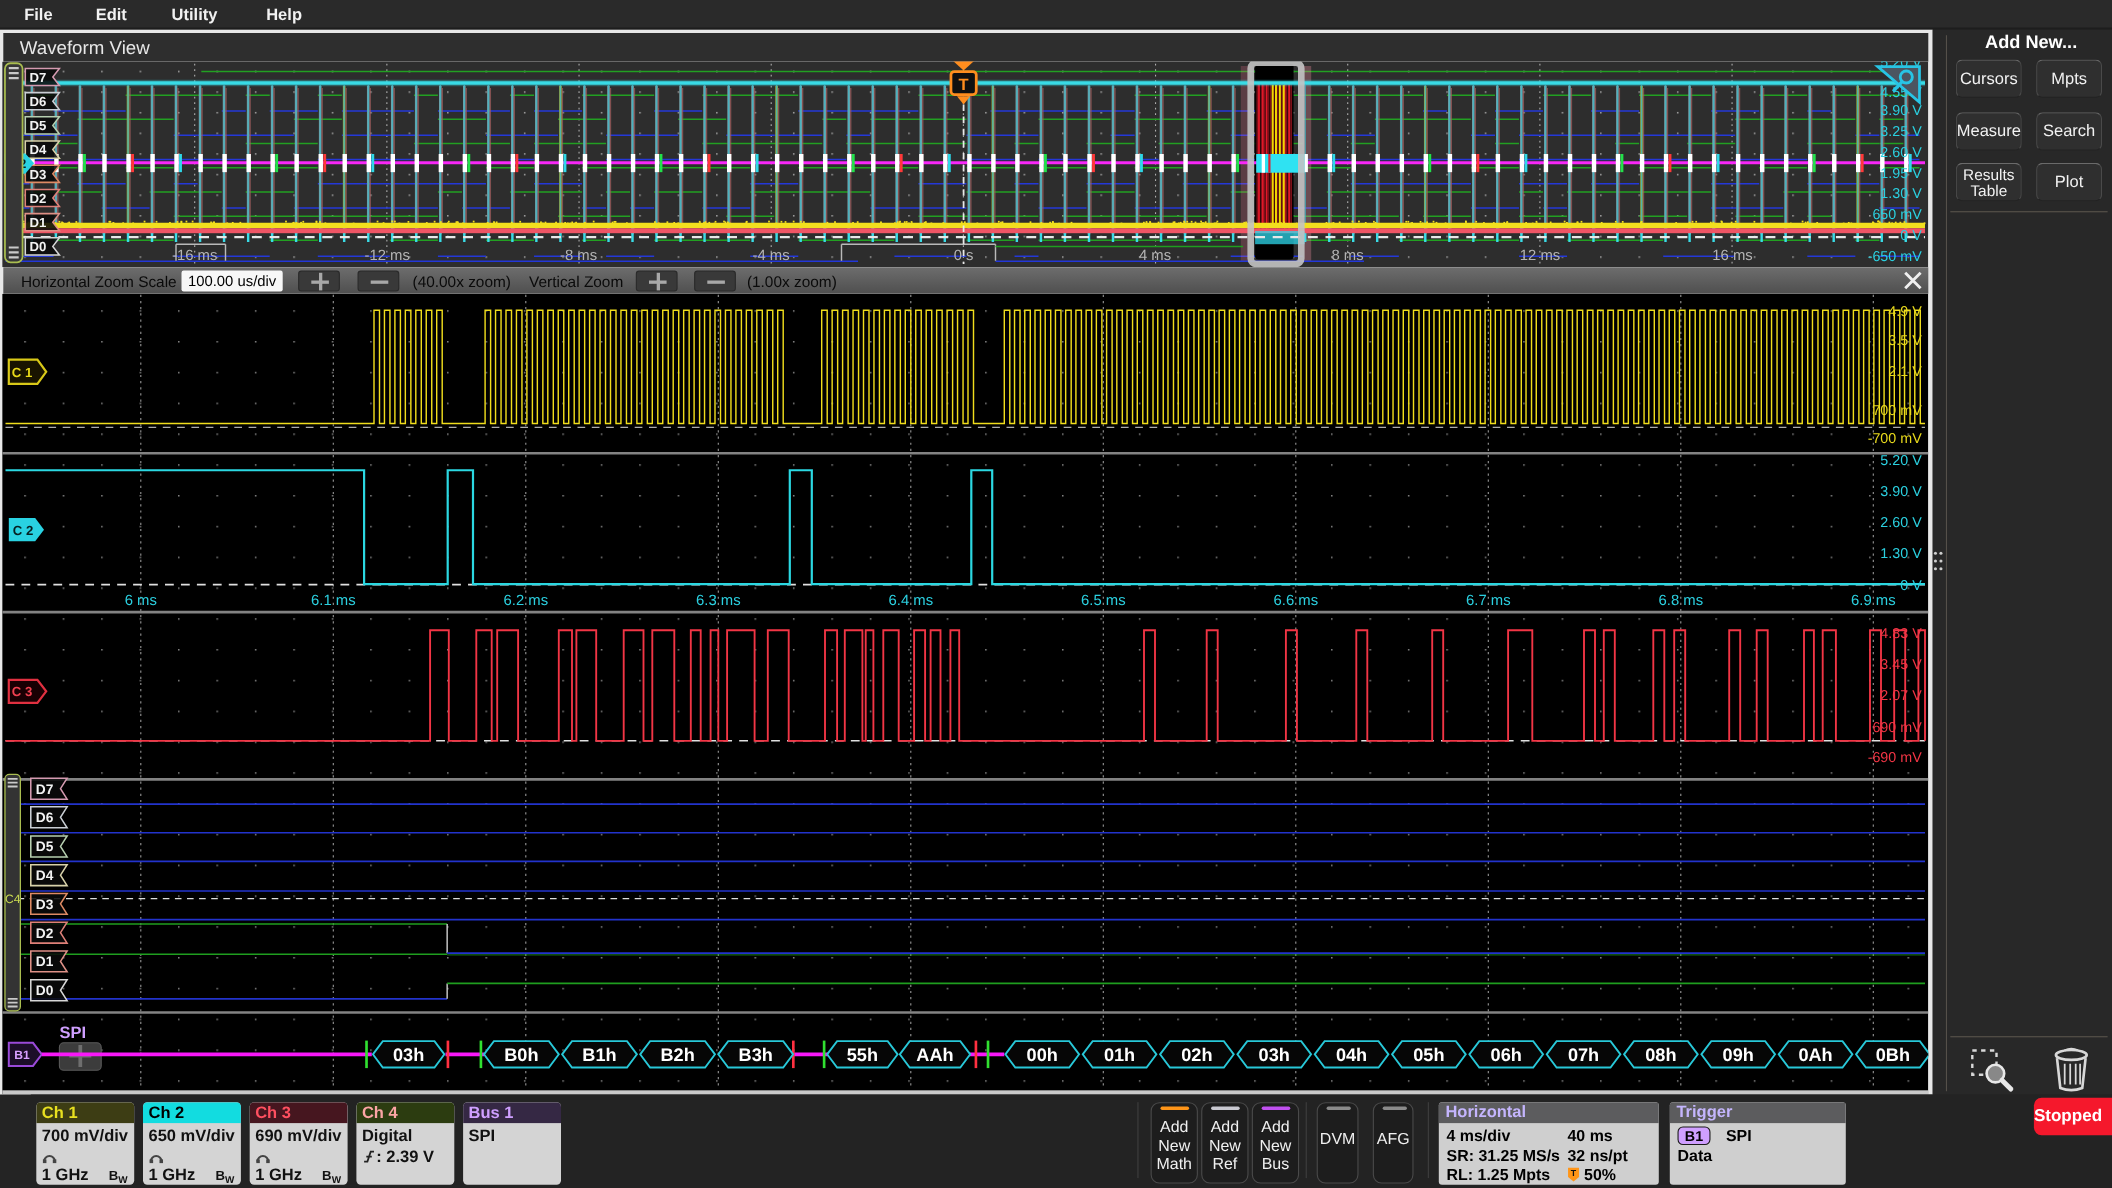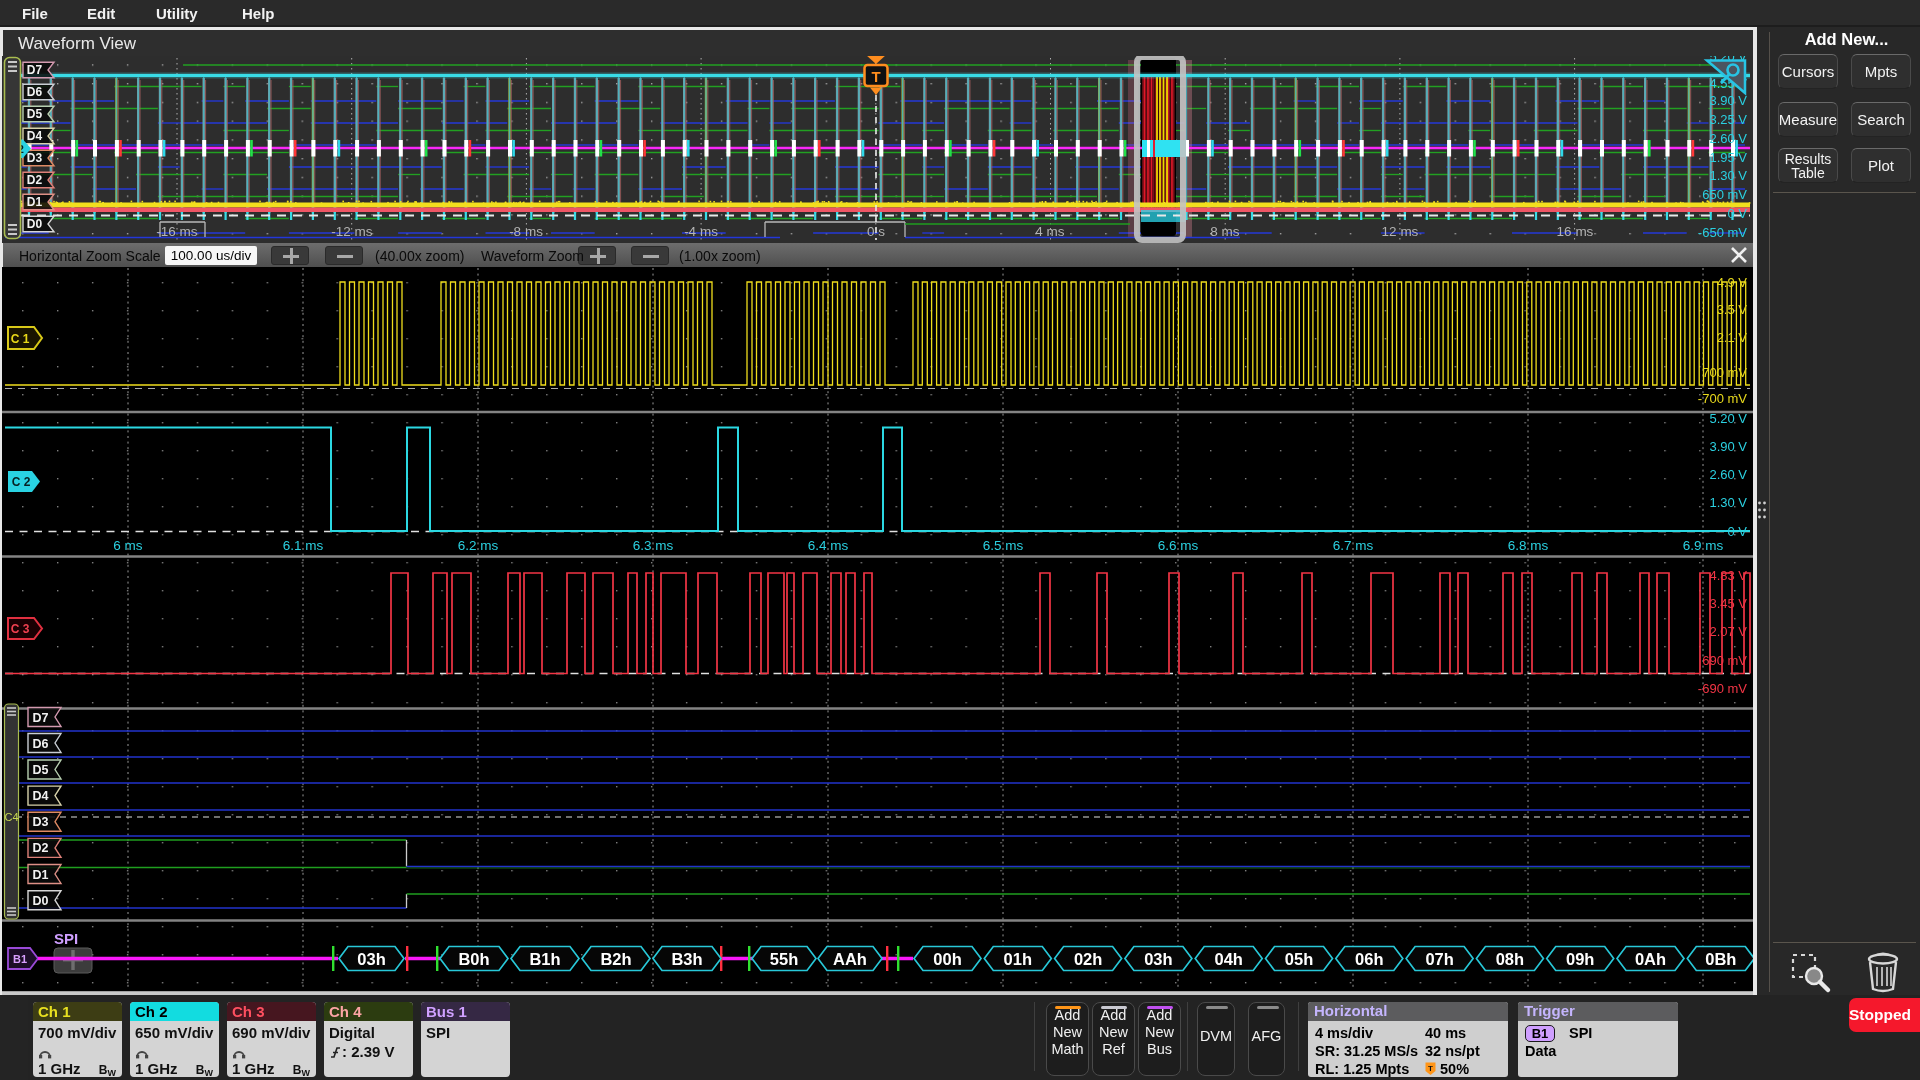--- a/index.html
+++ b/index.html
@@ -12,21 +12,21 @@
 #toolbar span { position:absolute; top:4.5px; }
 .tbtn { position:absolute; top:2.5px; width:38px; height:19px; background:#393939; border:1px solid #2a2a2a; border-radius:3px; }
 .tbtn i { position:absolute; background:#a8a8a8; }
 .zoombox { position:absolute; top:3px; width:92px; height:19px; background:#f7f7f7; border-radius:2px; color:#000; font-size:13.5px; text-align:center; line-height:19px; }
 #rightpanel { left:1757px; top:27px; width:163px; height:968px; background:#282828; }
 .rp-btn { position:absolute; width:60px; height:35px; background:#2f2f2f; border:1px solid #4a4a4a; border-top-color:#6a6a6a; border-bottom-color:#232323; border-radius:6px; color:#f2f2f2; font-size:15px; display:flex; align-items:center; justify-content:center; text-align:center; line-height:14px; }
 #bottombar { left:0; top:995px; width:1920px; height:99px; background:#232323;margin-left:28px; }
 .badge { position:absolute; top:7px; width:89px; height:75px; border-radius:4px; overflow:hidden; background:#d4d4d4; }
 .badge .hd { height:19px; font-size:15px; font-weight:bold; padding:1px 0 0 5px; }
 .badge .bd { color:#111; font-size:15px; font-weight:600; padding:2px 0 0 5px; line-height:19px; }
-.addbtn { position:absolute; top:7px; width:43px; height:74px; background:#1d1d1d; border:1px solid #4a4a4a; border-radius:8px; color:#f0f0f0; font-size:14.5px; text-align:center; padding-top:4px; line-height:17px; }
+.addbtn { position:absolute; top:7px; width:43px; height:74px; background:#1d1d1d; border:1px solid #4a4a4a; border-radius:8px; color:#f0f0f0; font-size:14.5px; text-align:center; padding-top:14px; line-height:17px; }
 .addbtn i { position:absolute; top:3px; left:8px; width:26px; height:3px; border-radius:2px; }
 .panel { position:absolute; top:7px; height:75px; background:#cfcfcf; border-radius:3px; overflow:hidden; }
 .panel .hd { height:19px; background:#5c5c5e; color:#c4b5fd; font-size:15px; font-weight:bold; padding:0 0 0 6px; }
 .panel .bd { color:#000; font-size:14.5px; font-weight:600; padding:2.5px 0 0 7px; line-height:18.3px; }
 .vsep { position:absolute; top:7px; height:69px; width:1px; background:#3f3f3f; }
 </style></head><body>
 <div class="abs" id="menubar">
     <span style="left:22px">File</span>
     <span style="left:87px">Edit</span>
     <span style="left:156px">Utility</span>
@@ -1106,21 +1106,21 @@
       <i style="left:11px;top:8px;width:16px;height:3px"></i>
     </div>
     <div class="tbtn" style="left:575px">
       <i style="left:11px;top:8px;width:16px;height:3px"></i>
       <i style="left:17.5px;top:1.5px;width:3px;height:16px"></i>
     </div>
     <div class="tbtn" style="left:628px">
       <i style="left:11px;top:8px;width:16px;height:3px"></i>
     </div>
     <span style="left:372px">(40.00x zoom)</span>
-    <span style="left:478px">Waveform Zoom</span>
+    <span style="left:478px">Vertical Zoom</span>
     <span style="left:676px">(1.00x zoom)</span>
     <svg style="position:absolute;left:1727px;top:3px" width="18" height="18">
       <path d="M2,2 L16,16 M16,2 L2,16" stroke="#f0f0f0" stroke-width="2.6"></path>
     </svg>
   </div>
 <svg style="position:absolute;left:2px;top:267px" width="1751" height="728" viewBox="2 267 1751 728">
     <defs>
       <pattern id="dm" width="34.94" height="28" patternUnits="userSpaceOnUse" x="57" y="282">
         <rect width="1.4" height="1.4" fill="rgba(255,255,255,0.5)"></rect>
       </pattern>

